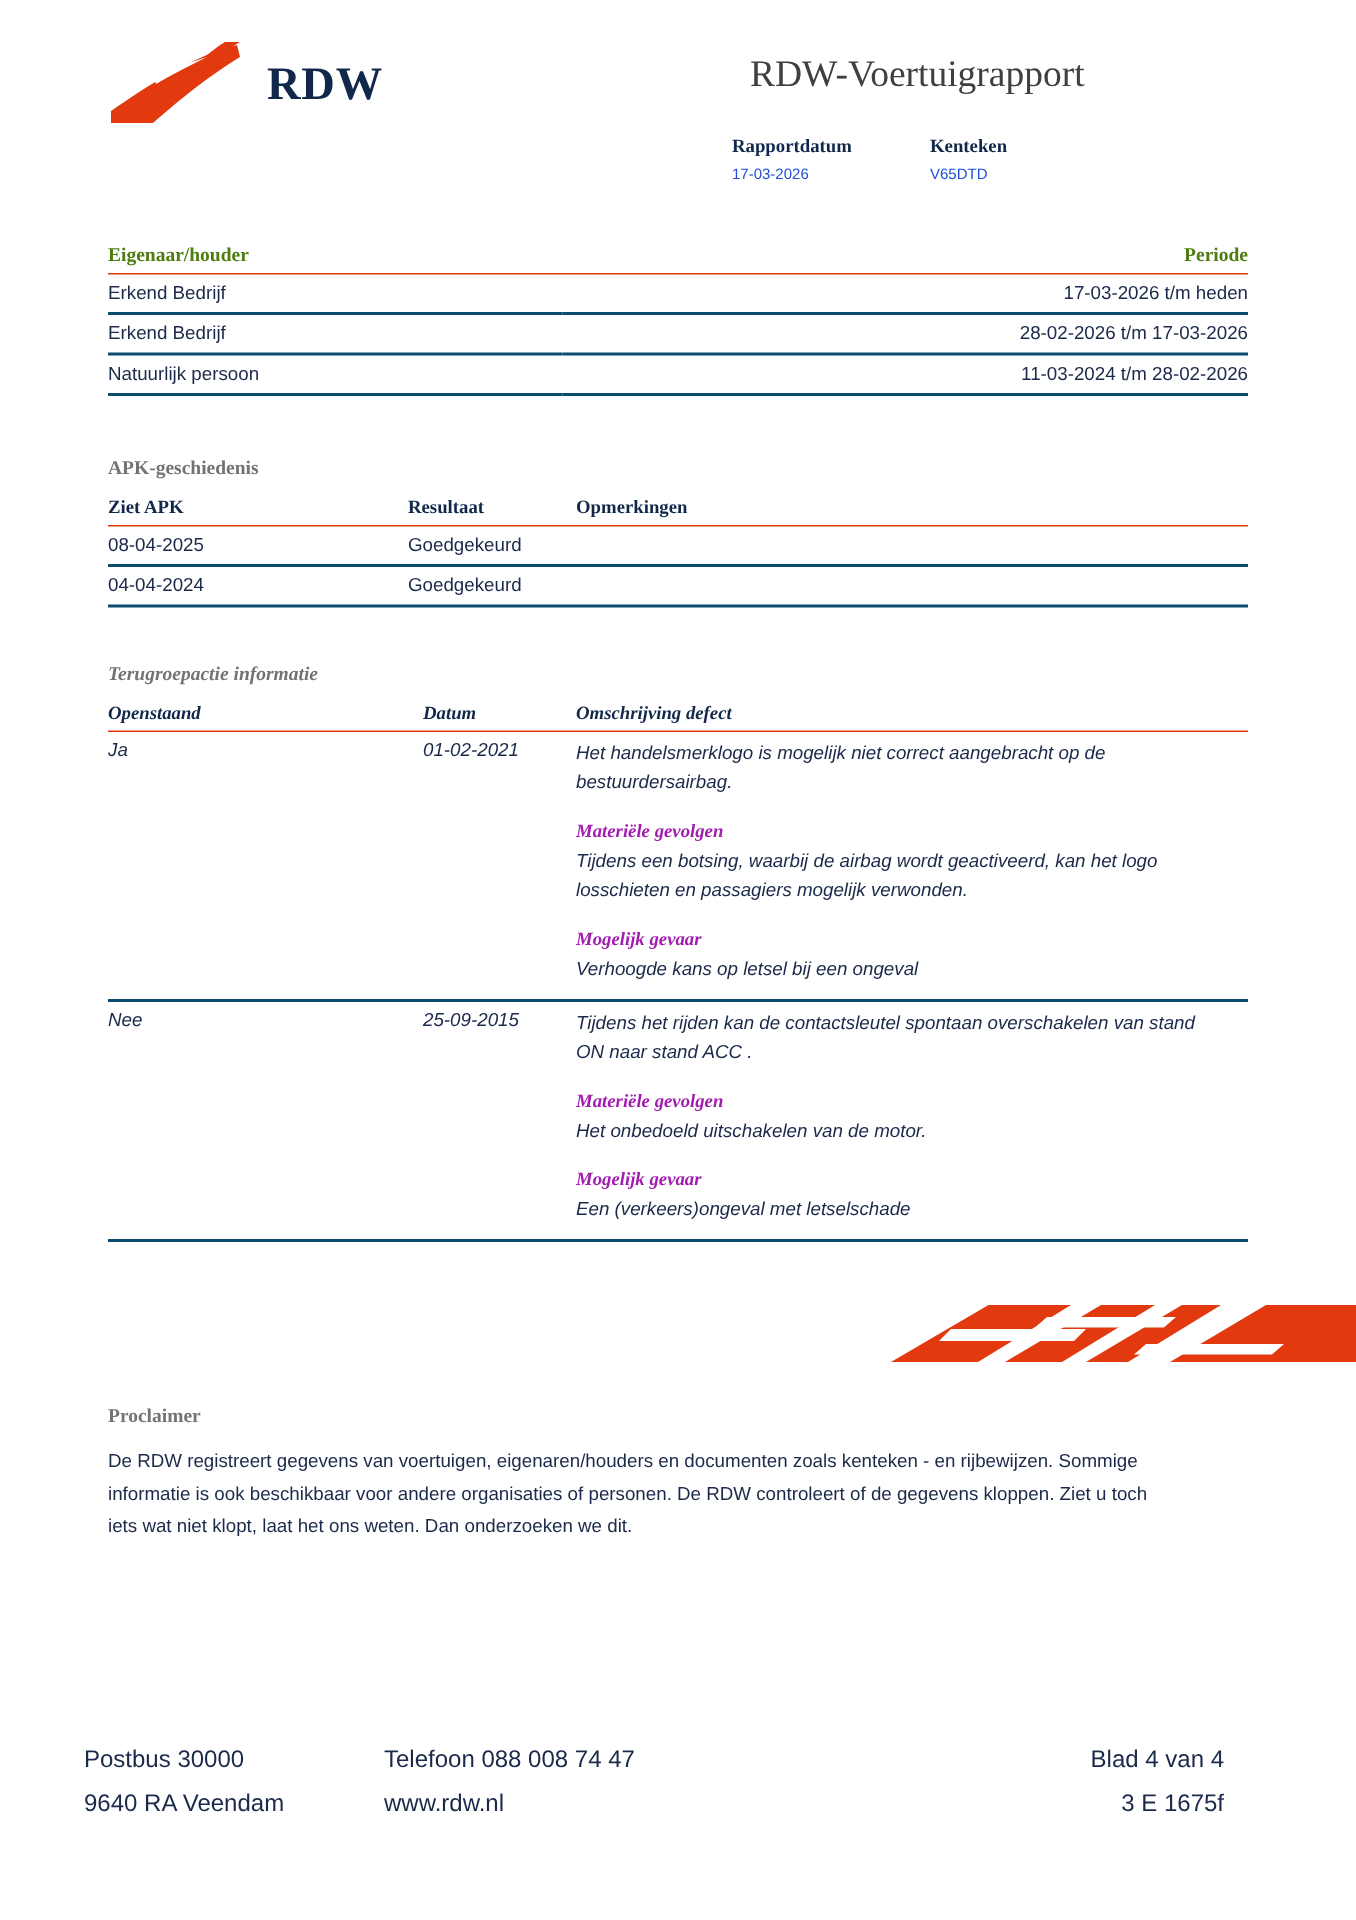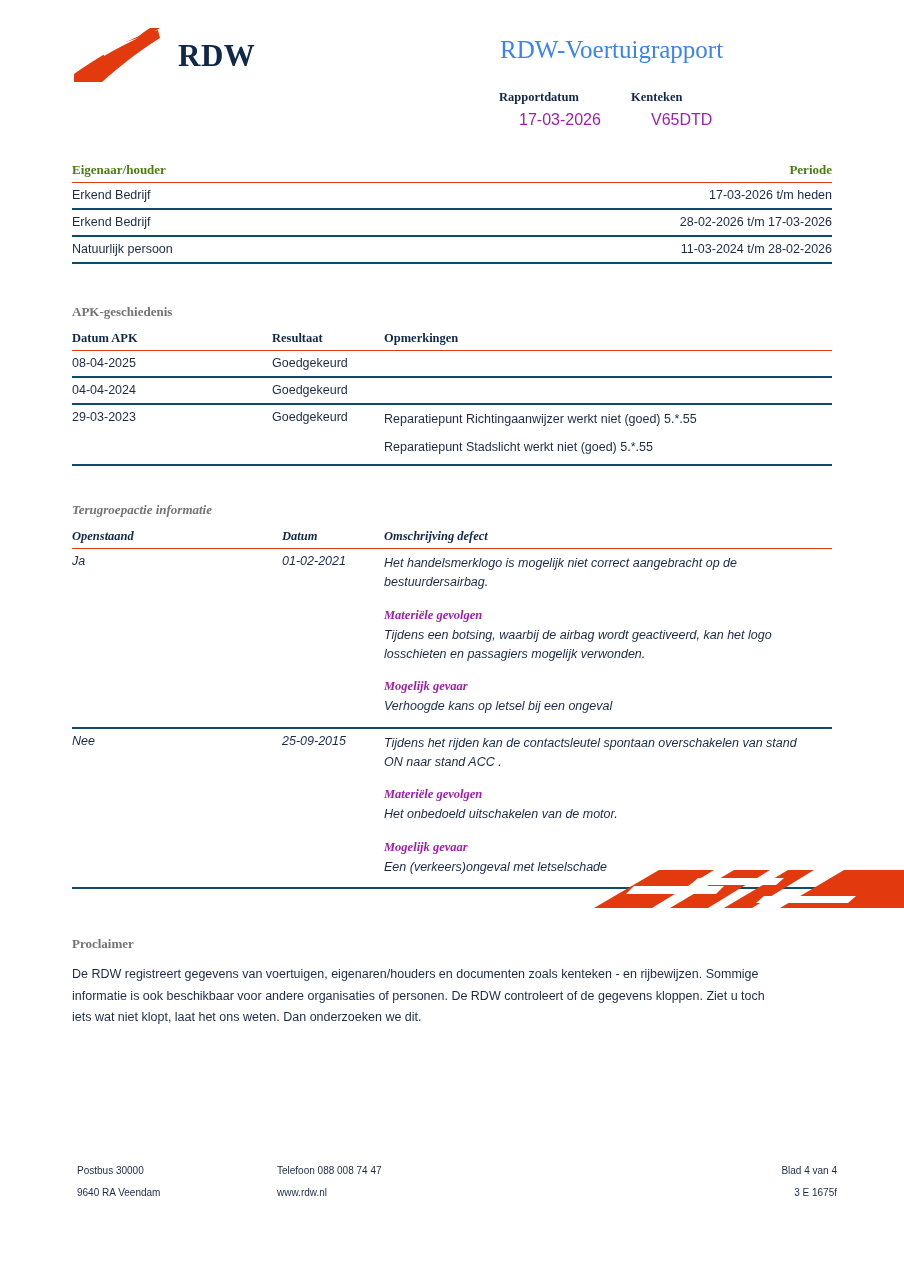--- a/index.html
+++ b/index.html
@@ -48,40 +48,39 @@
     font-size: 31px;
     letter-spacing: 0.5px;
     color: #12284b;
   }
   .doc-title {
     position: absolute;
     left: 428px;
     top: 36px;
     font-family: "Liberation Serif", serif;
     font-size: 25px;
-    color: #3b82f6;
+    color: #404040;
   }
   .meta {
     position: absolute;
-    left: 427px;
+    left: 416px;
     top: 90px;
     display: flex;
   }
   .meta-col { width: 132px; }
   .meta-label {
     font-family: "Liberation Serif", serif;
     font-weight: bold;
     font-size: 12.5px;
     color: #12284b;
     margin-bottom: 6px;
   }
   .meta-value {
-    font-size: 16px;
-    color: #a21caf;
-    margin-left: 20px;
+    font-size: 10px;
+    color: #1d4ed8;
   }
 
   
   .section { margin-top: 4px; }
   .section-title {
     font-family: "Liberation Serif", serif;
     font-weight: bold;
     font-size: 13px;
     color: #4d7c0f;
   }
@@ -149,24 +148,24 @@
   .proclaimer p {
     margin: 0;
     font-size: 12.5px;
     line-height: 1.72;
     max-width: 700px;
   }
 
   
   .footer {
     position: absolute;
-    left: 77px;
+    left: 56px;
     top: 1165px;
     width: 760px;
-    font-size: 10px;
+    font-size: 16px;
     color: #1b2a4a;
   }
   .footer-row {
     display: flex;
     margin-bottom: 11px;
   }
   .f-1 { width: 200px; }
   .f-2 { width: 420px; }
   .f-3 { flex: 1; text-align: right; }
 
@@ -231,43 +230,35 @@
         </tr>
       </tbody>
     </table>
   </div>
 
   <div class="section" style="margin-top:40px;">
     <div class="section-title orange apk-title">APK-geschiedenis</div>
     <table>
       <thead>
         <tr class="head-rule">
-          <td class="col-head c-date">Datum APK</td>
+          <td class="col-head c-date">Ziet APK</td>
           <td class="col-head c-result">Resultaat</td>
           <td class="col-head">Opmerkingen</td>
         </tr>
       </thead>
       <tbody>
         <tr class="row-line">
           <td>08-04-2025</td>
           <td>Goedgekeurd</td>
           <td></td>
         </tr>
         <tr class="row-line">
           <td>04-04-2024</td>
           <td>Goedgekeurd</td>
           <td></td>
-        </tr>
-        <tr class="row-line">
-          <td>29-03-2023</td>
-          <td>Goedgekeurd</td>
-          <td>
-            <div class="defect-p">Reparatiepunt Richtingaanwijzer werkt niet (goed) 5.*.55</div>
-            <div class="defect-p" style="margin-top:9px;">Reparatiepunt Stadslicht werkt niet (goed) 5.*.55</div>
-          </td>
         </tr>
       </tbody>
     </table>
   </div>
 
   <div class="section" style="margin-top:36px;font-style:italic;">
     <div class="section-title orange apk-title">Terugroepactie informatie</div>
     <table>
       <thead>
         <tr class="head-rule">

